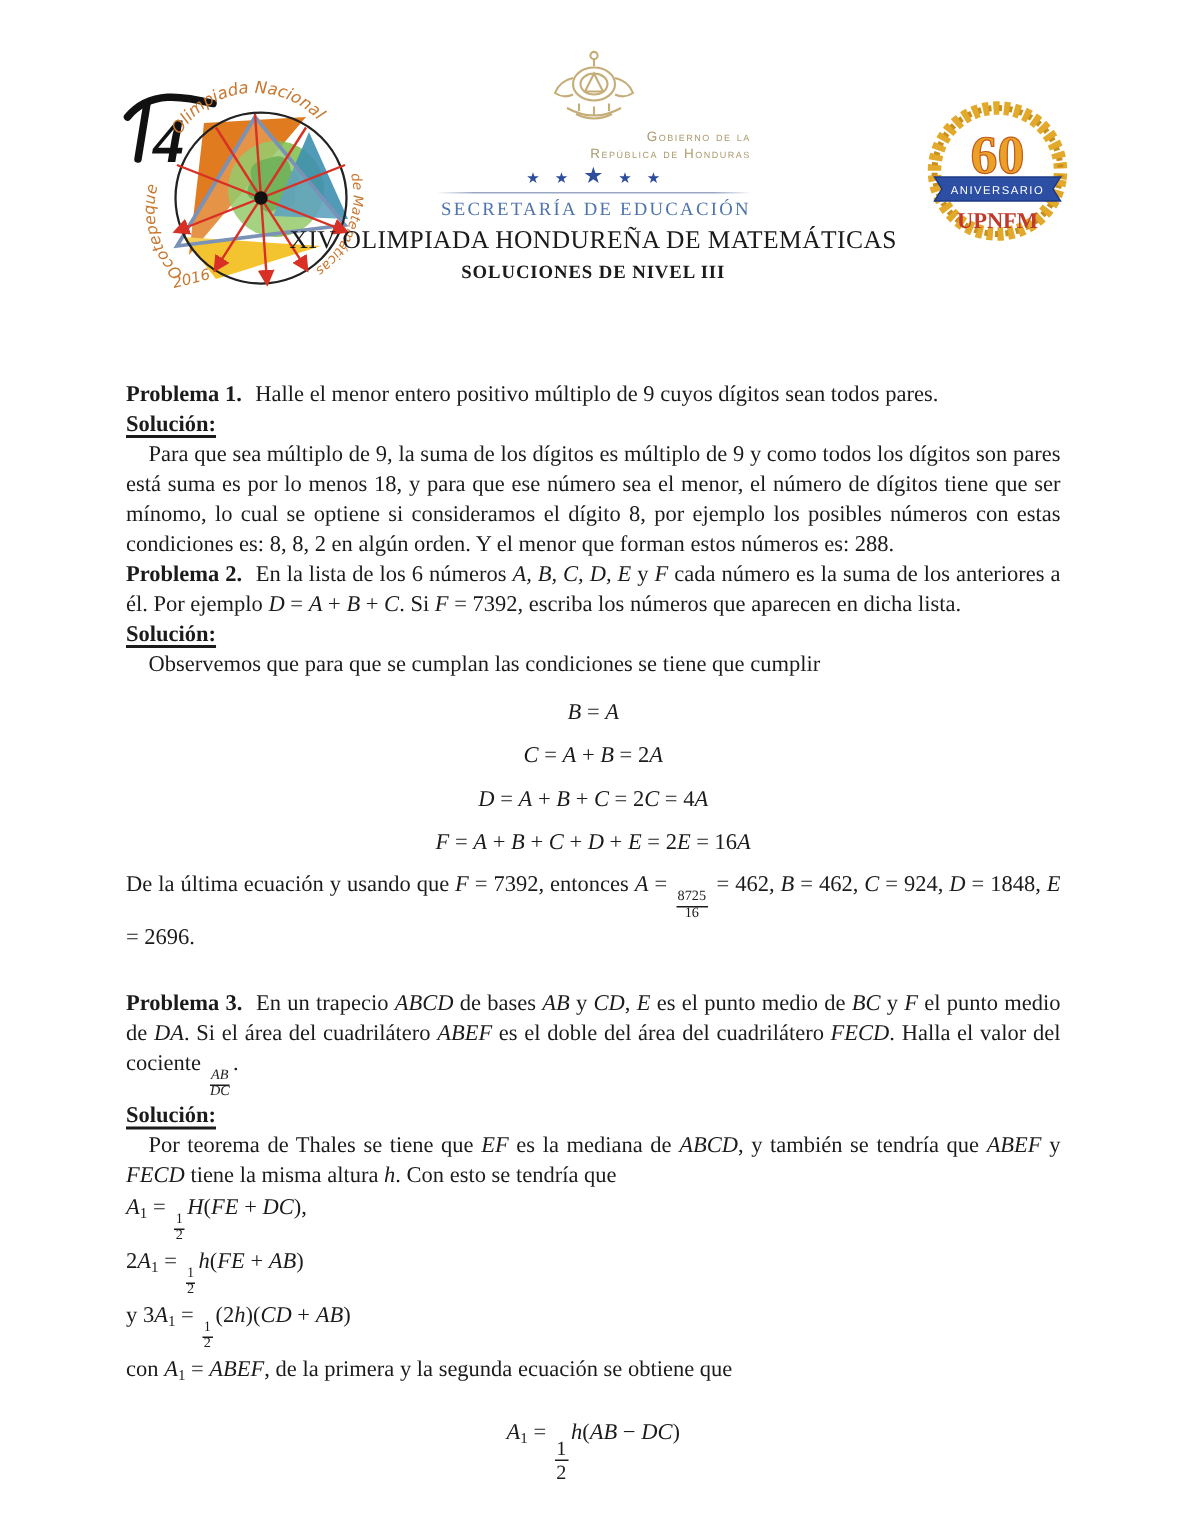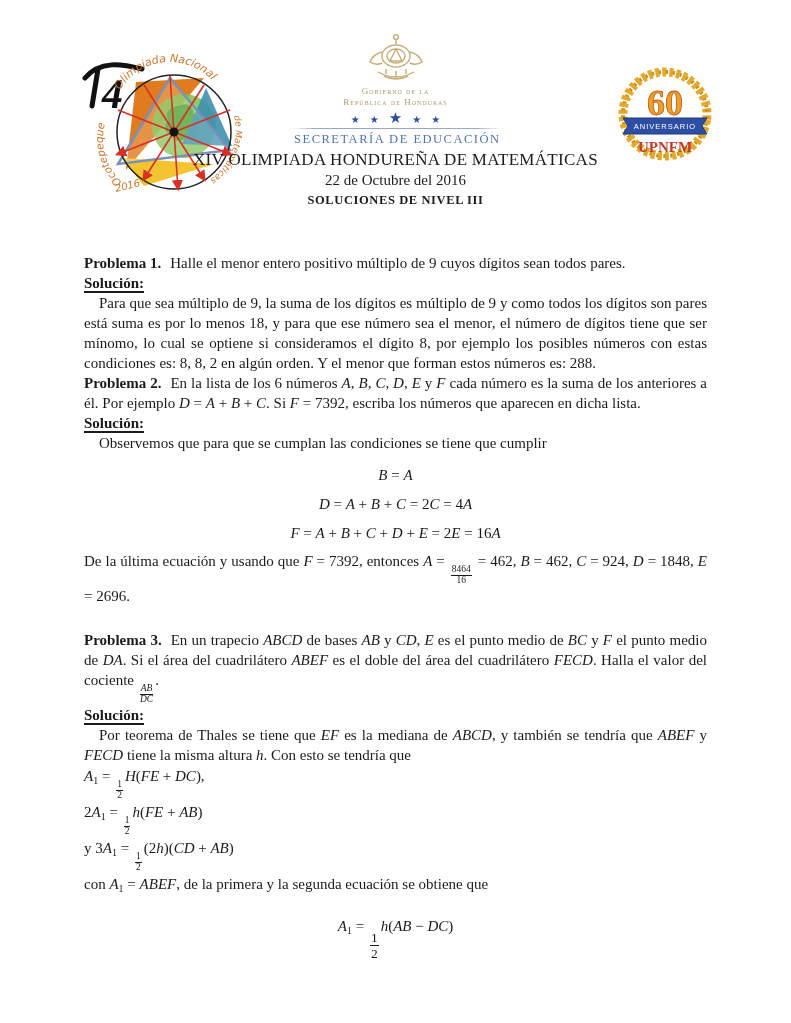--- a/index.html
+++ b/index.html
@@ -3,21 +3,21 @@
 <meta charset="utf-8">
 <style>
   html,body{margin:0;padding:0;background:#ffffff;}
   .page{width:791px;height:1023px;background:#fff;position:relative;overflow:hidden;
         font-family:"Liberation Serif","DejaVu Serif",serif;color:#1b1b1b;}
   header{position:relative;height:212px;}
   .logo-left{position:absolute;left:82px;top:54px;width:172px;height:142px;}
   .logo-center{position:absolute;left:50%;top:32px;transform:translateX(-50%);width:210px;text-align:center;}
   .logo-right{position:absolute;right:74px;top:62px;width:104px;height:106px;}
   .gob-line{font-size:9px;color:#AD9B6F;letter-spacing:1px;line-height:11px;font-variant:small-caps;
-            font-family:Liberation Serif, serif;}
+            font-family:Liberation Sans, sans-serif;text-align:right;}
   .stars-row{margin-top:2px;line-height:15px;color:#2D4E9E;}
   .stars-row span{font-size:10px;margin:0 3px;}
   .stars-row span.big{font-size:15px;}
   .rule{height:1px;margin-top:1px;background:linear-gradient(to right,rgba(154,167,196,0),#9aa7c4 12%,#9aa7c4 88%,rgba(154,167,196,0));}
   .secretaria{margin-top:3px;font-size:12.5px;color:#4F74AC;letter-spacing:1.5px;font-family:"Liberation Serif",serif;text-align:right;}
   .title-block{position:absolute;left:0;right:0;top:150px;text-align:center;}
   .doc-title{font-size:17px;letter-spacing:.3px;}
   .doc-date{font-size:15px;margin-top:2px;}
   .doc-subtitle{font-size:12.5px;font-weight:bold;margin-top:4px;letter-spacing:.6px;}
   main{margin:41px 84px 0 84px;font-size:15px;line-height:20px;text-align:justify;}
@@ -130,42 +130,42 @@
         <circle cx="52" cy="52" r="36" fill="#ffffff"></circle>
         <text x="52" y="53" text-anchor="middle" font-size="36" font-weight="bold" font-family="Liberation Serif, serif" fill="#EBA125" stroke="#C2591F" stroke-width="0.8">60</text>
         <polygon points="10,56 94,56 89,64 94,72 10,72 15,64" fill="#2C4FA3" stroke="#1E3A85" stroke-width="1"></polygon>
         <text x="52" y="67" text-anchor="middle" font-size="7.5" letter-spacing="1" font-family="Liberation Sans, sans-serif" fill="#ffffff">ANIVERSARIO</text>
         <text x="52" y="90" text-anchor="middle" font-size="15" font-weight="bold" font-family="Liberation Serif, serif" fill="#C0392B">UPNFM</text>
       </svg>
     </div>
 
     <div class="title-block">
       <div class="doc-title">XIV OLIMPIADA HONDUREÑA DE MATEMÁTICAS</div>
-      <div class="doc-date">22 de Octubre del 2016</div>
       <div class="doc-subtitle">SOLUCIONES DE NIVEL III</div>
     </div>
   </header>
 
   <main>
 
     <section>
       <p><span class="plabel">Problema 1.</span><span><span>Halle el menor entero positivo múltiplo de 9 cuyos dígitos sean todos pares.</span></span></p>
       <p><span class="sol">Solución:</span></p>
       <p class="indent"><span>Para que sea múltiplo de 9, la suma de los dígitos es múltiplo de 9 y como todos los dígitos son pares está suma es por lo menos 18, y para que ese número sea el menor, el número de dígitos tiene que ser mínomo, lo cual se optiene si consideramos el dígito 8, por ejemplo los posibles números con estas condiciones es: 8, 8, 2 en algún orden. Y el menor que forman estos números es: 288.</span></p>
     </section>
 
     <section class="sec2">
       <p><span class="plabel">Problema 2.</span><span><span>En la lista de los 6 números </span><span class="mi">A, B, C, D, E</span><span> y </span><span class="mi">F</span><span> cada número es la suma de los anteriores a él. Por ejemplo </span><span class="mi">D</span><span> = </span><span class="mi">A</span><span> + </span><span class="mi">B</span><span> + </span><span class="mi">C</span><span>. Si </span><span class="mi">F</span><span> = 7392, escriba los números que aparecen en dicha lista.</span></span></p>
       <p><span class="sol">Solución:</span></p>
       <p class="indent"><span>Observemos que para que se cumplan las condiciones se tiene que cumplir</span></p>
       <div class="deq deq-first"><span class="mi">B</span><span> = </span><span class="mi">A</span></div>
+      <div class="deq"><span class="mi">C</span><span> = </span><span class="mi">A</span><span> + </span><span class="mi">B</span><span> = 2</span><span class="mi">A</span></div>
       <div class="deq"><span class="mi">D</span><span> = </span><span class="mi">A</span><span> + </span><span class="mi">B</span><span> + </span><span class="mi">C</span><span> = 2</span><span class="mi">C</span><span> = 4</span><span class="mi">A</span></div>
       <div class="deq"><span class="mi">F</span><span> = </span><span class="mi">A</span><span> + </span><span class="mi">B</span><span> + </span><span class="mi">C</span><span> + </span><span class="mi">D</span><span> + </span><span class="mi">E</span><span> = 2</span><span class="mi">E</span><span> = 16</span><span class="mi">A</span></div>
       <p style="margin-top:8px;"><span>De la última ecuación y usando que </span><span class="mi">F</span><span> = 7392, entonces </span><span class="mi">A</span><span> = </span><span class="frac">
-            <span class="num">8464</span>
+            <span class="num">8725</span>
             <span class="den">16</span>
           </span><span> = 462, </span><span class="mi">B</span><span> = 462, </span><span class="mi">C</span><span> = 924, </span><span class="mi">D</span><span> = 1848, </span><span class="mi">E</span><span> = 2696.</span></p>
     </section>
 
     <section class="sec3">
       <p><span class="plabel">Problema 3.</span><span><span>En un trapecio </span><span class="mi">ABCD</span><span> de bases </span><span class="mi">AB</span><span> y </span><span class="mi">CD</span><span>, </span><span class="mi">E</span><span> es el punto medio de </span><span class="mi">BC</span><span> y </span><span class="mi">F</span><span> el punto medio de </span><span class="mi">DA</span><span>. Si el área del cuadrilátero </span><span class="mi">ABEF</span><span> es el doble del área del cuadrilátero </span><span class="mi">FECD</span><span>. Halla el valor del cociente </span><span class="frac it">
               <span class="num">AB</span>
               <span class="den">DC</span>
             </span><span>.</span></span></p>
       <p><span class="sol">Solución:</span></p>

